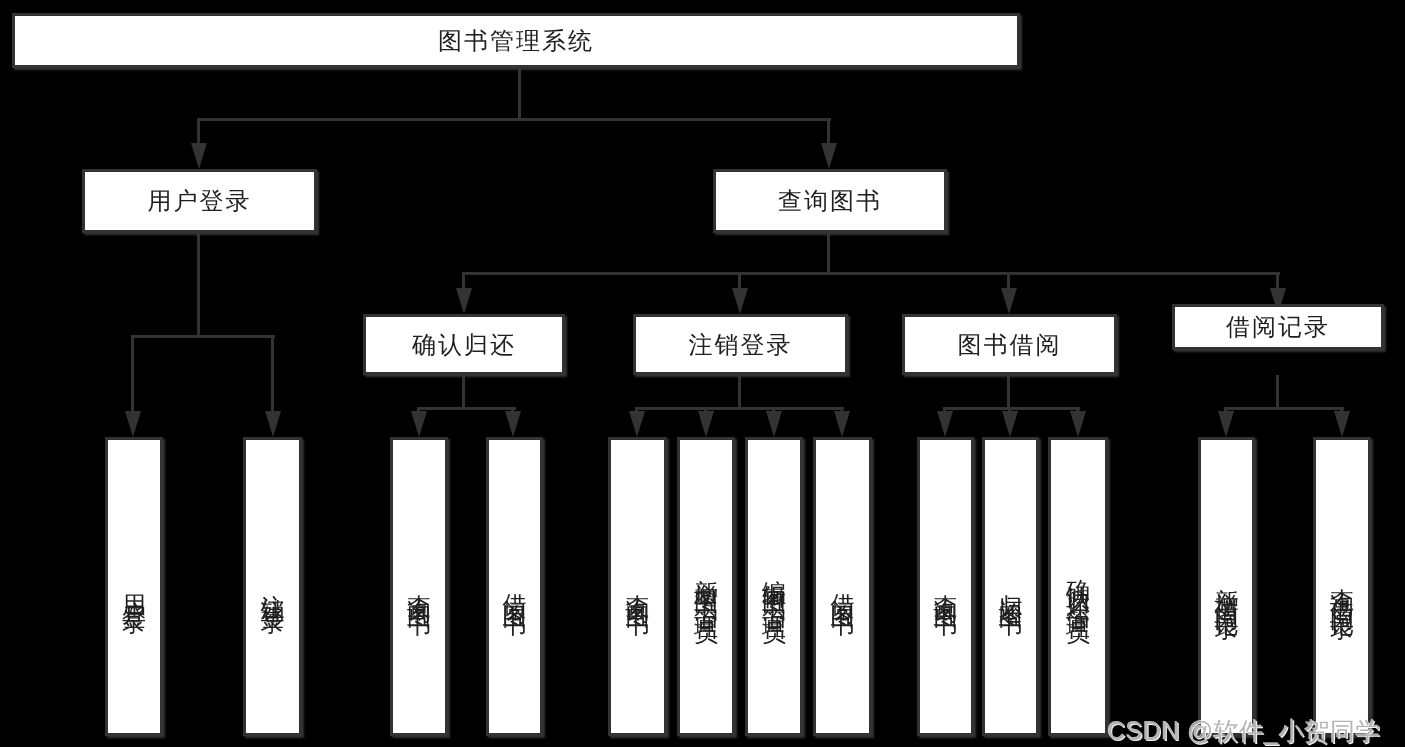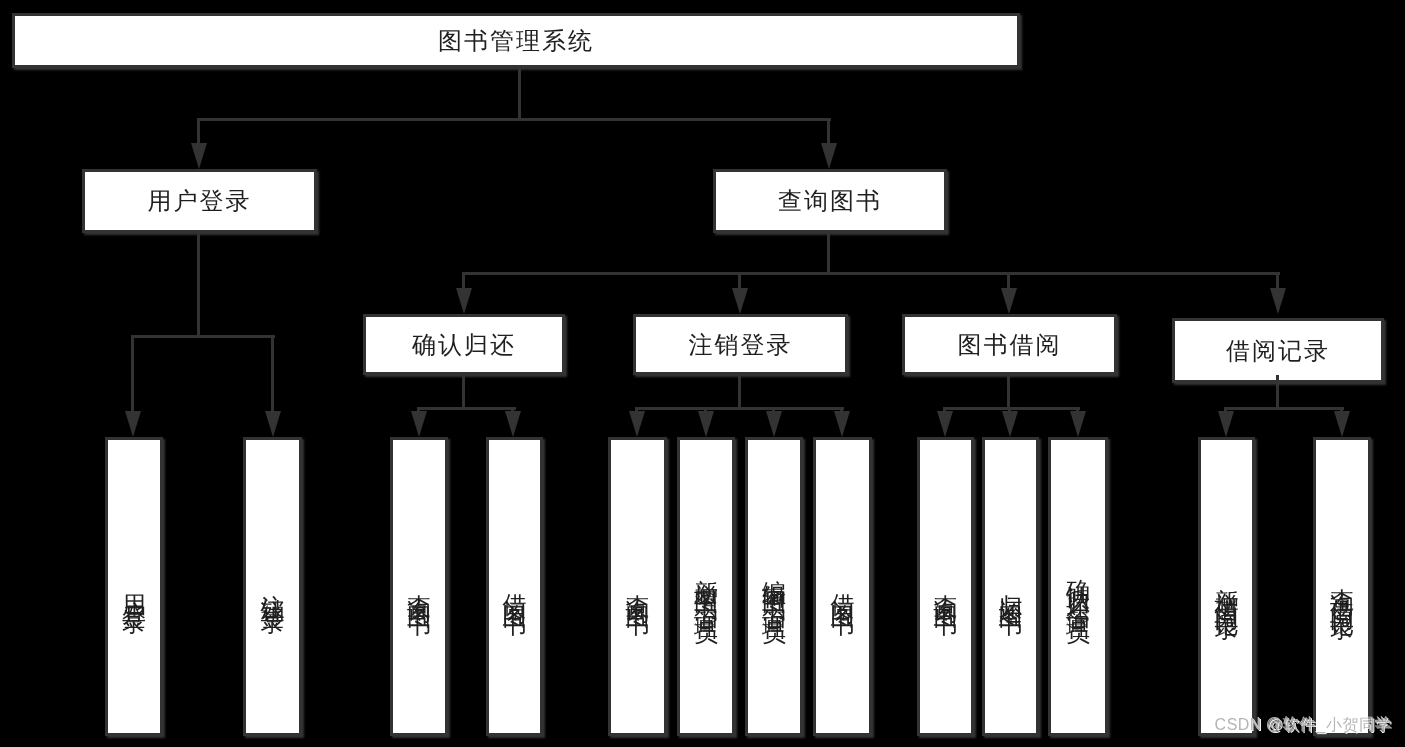--- a/index.html
+++ b/index.html
@@ -53,22 +53,22 @@
     width: 0;
     height: 0;
     border-left: 8px solid transparent;
     border-right: 8px solid transparent;
     border-top: 26px solid #333333;
   }
   
   .watermark {
     position: absolute;
     top: 715px;
-    right: 13px;
-    font-size: 16px;
+    right: 24px;
+    font-size: 25px;
     letter-spacing: 0.5px;
     color: #b5b5b5;
     text-shadow: 1px 1px 0 rgba(255,255,255,0.95), -1px -1px 0 rgba(255,255,255,0.7);
     z-index: 10;
     white-space: nowrap;
   }
 </style>
 </head>
 <body>
 
@@ -112,21 +112,21 @@
 
   <div class="box box-h" style="left:363px; top:314px; width:202px; height:61px;">
     <span>确认归还</span>
   </div>
   <div class="box box-h" style="left:633px; top:314px; width:215px; height:61px;">
     <span>注销登录</span>
   </div>
   <div class="box box-h" style="left:902px; top:314px; width:215px; height:61px;">
     <span>图书借阅</span>
   </div>
-  <div class="box box-h" style="left:1172px; top:318px; width:212px; height:65px;">
+  <div class="box box-h" style="left:1172px; top:304px; width:212px; height:46px;">
     <span>借阅记录</span>
   </div>
 
   <div class="vline" style="left:462px; top:375px; height:32px;"></div>
   <div class="hline" style="left:417px; top:407px; width:99px;"></div>
   <div class="vline" style="left:417px; top:407px; height:6px;"></div>
   <div class="arrow" style="left:411px; top:411px;"></div>
   <div class="vline" style="left:511px; top:407px; height:6px;"></div>
   <div class="arrow" style="left:505px; top:411px;"></div>
 

